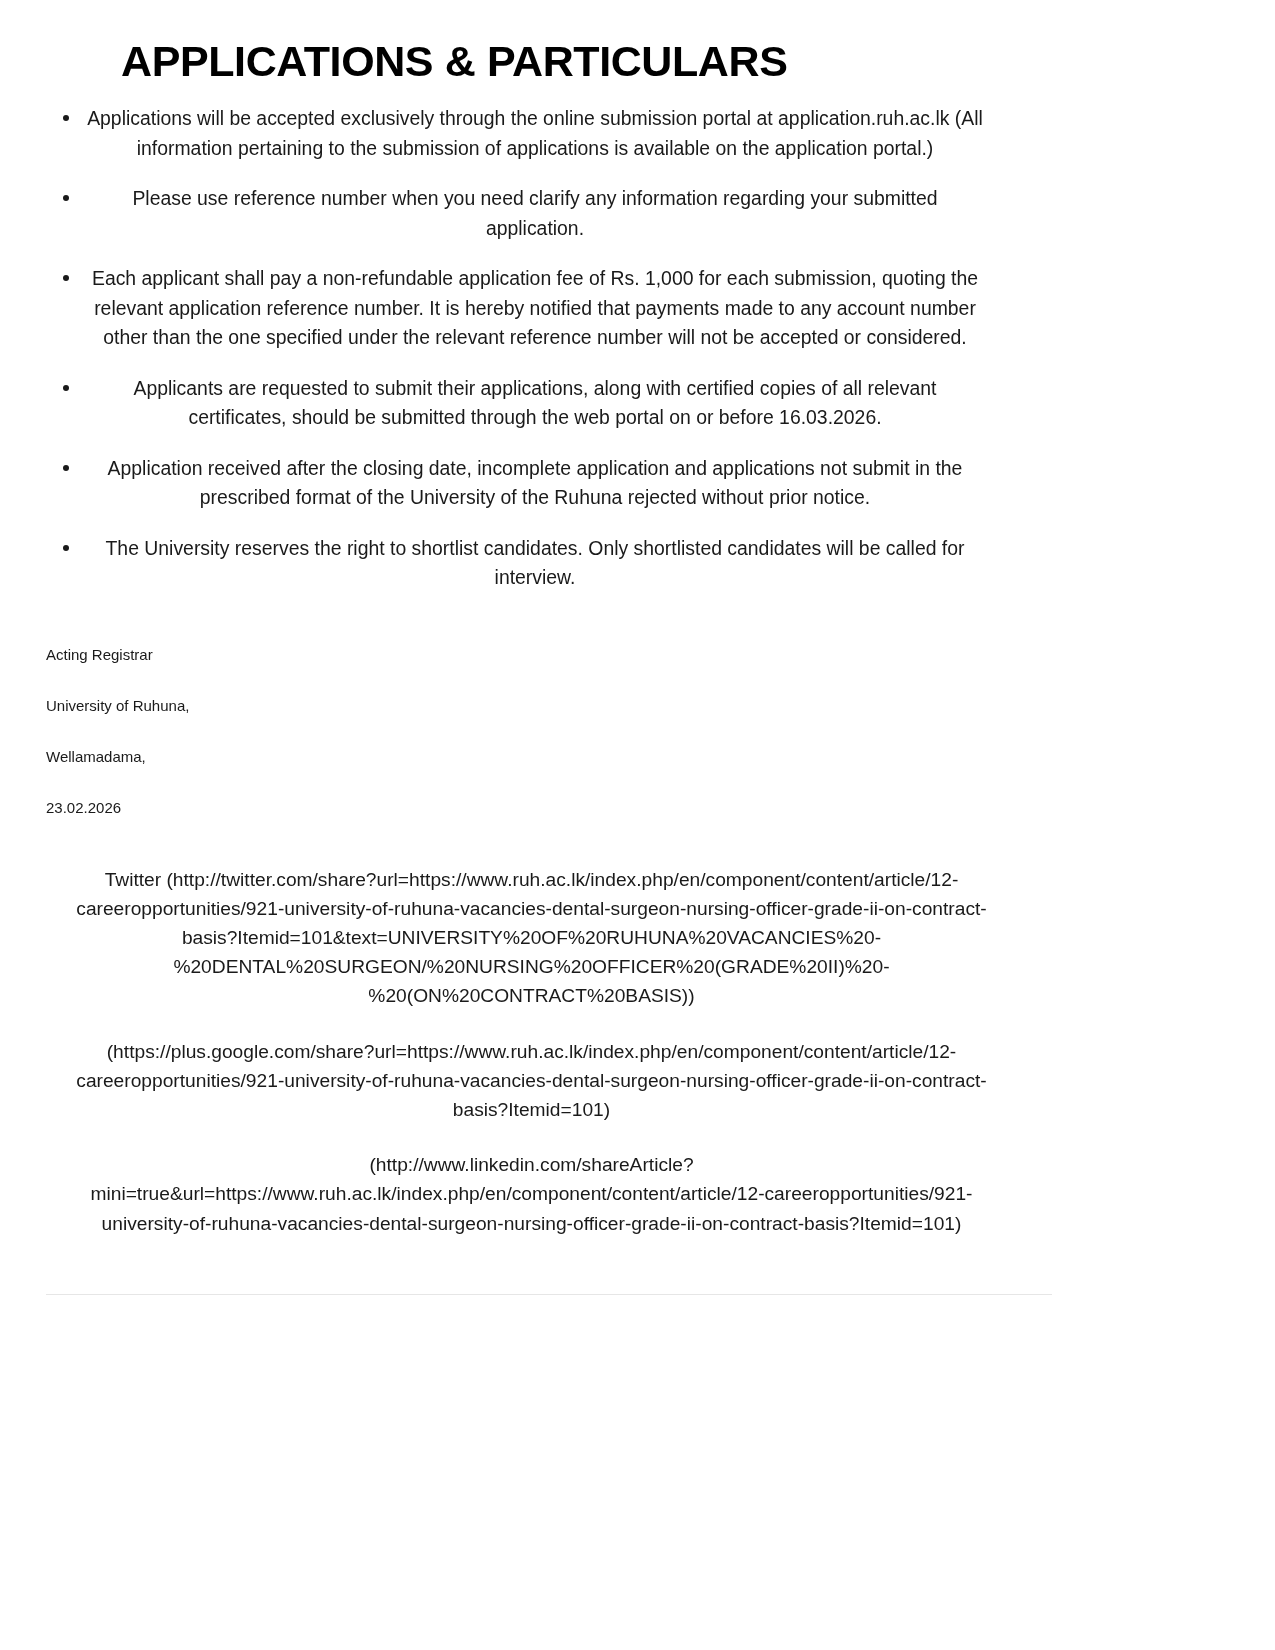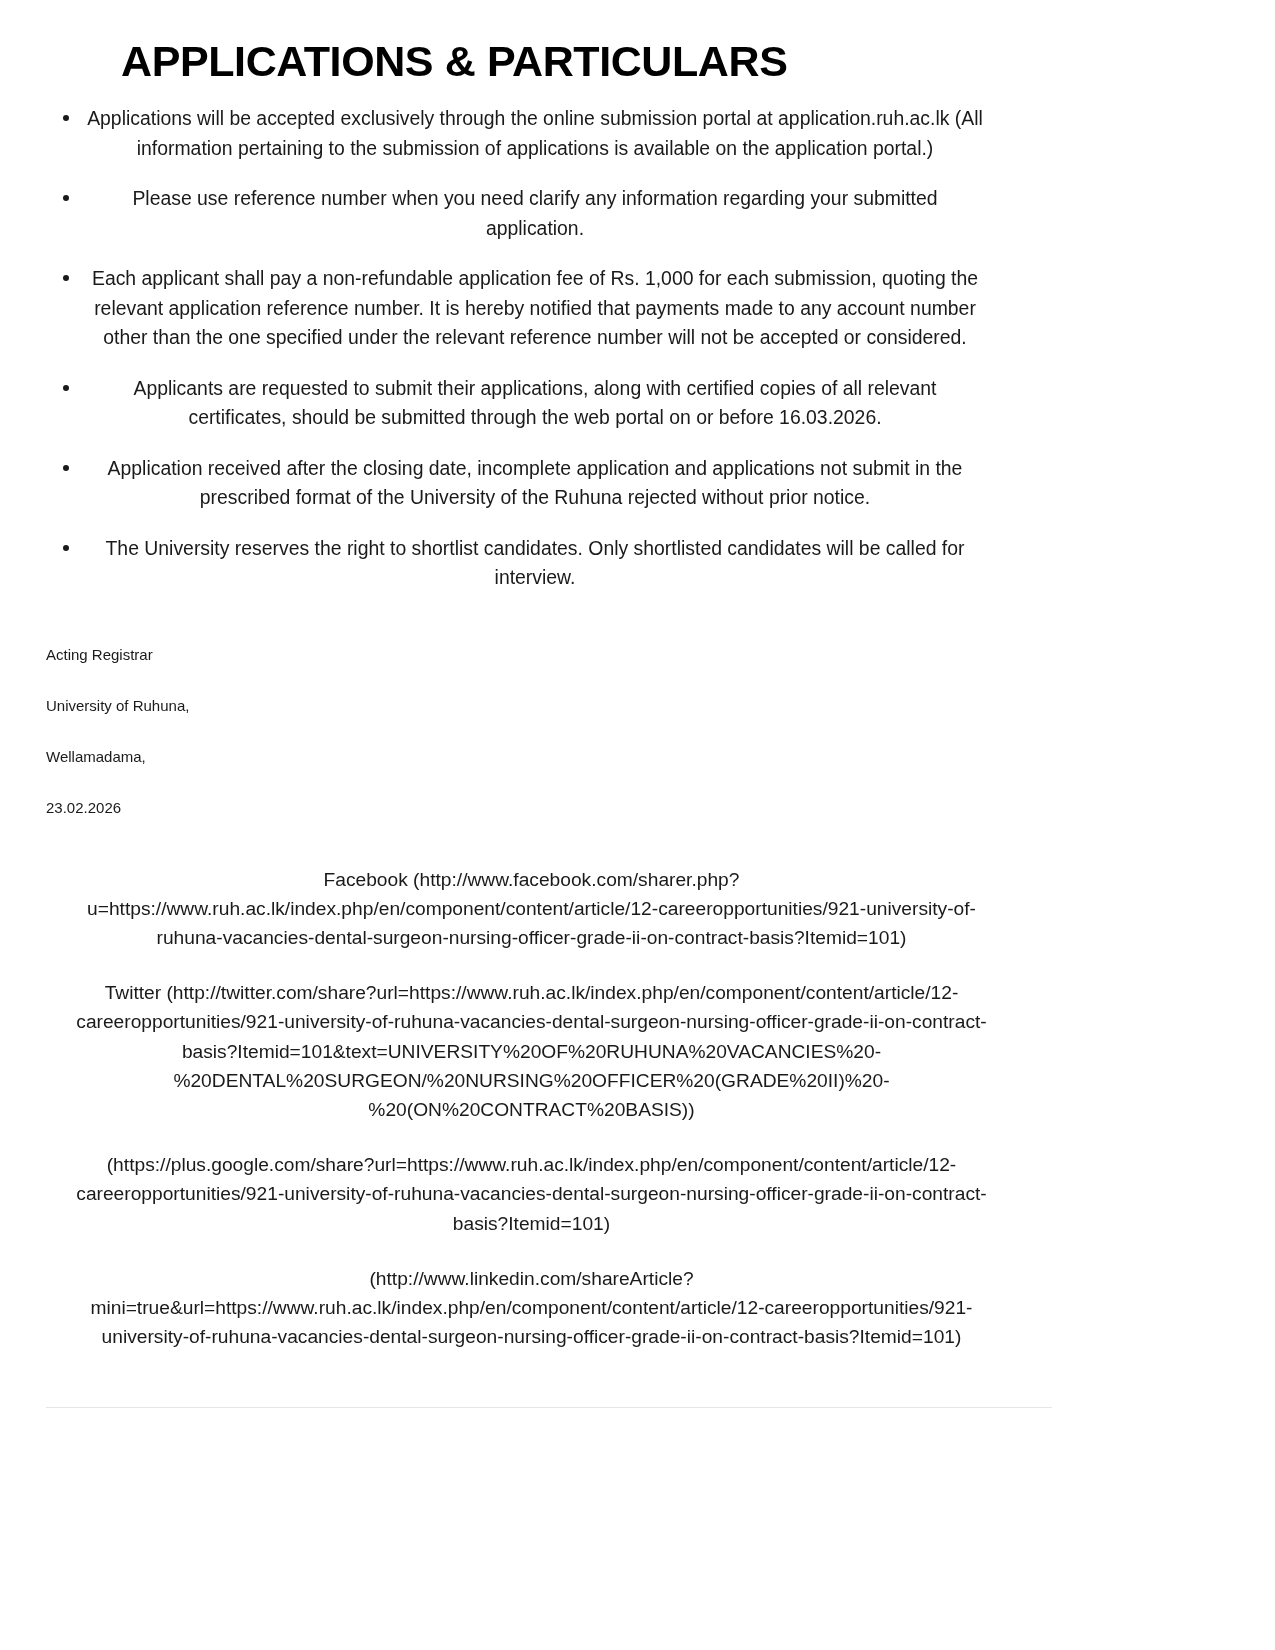--- a/index.html
+++ b/index.html
@@ -133,21 +133,20 @@
   </ul>
 
   <div class="signature">
     <p>Acting Registrar</p>
     <p>University of Ruhuna,</p>
     <p>Wellamadama,</p>
     <p class="sig-date">23.02.2026</p>
   </div>
 
   <div class="share-block">
-    <p class="share-item">Facebook (http://www.facebook.com/sharer.php?u=https://www.ruh.ac.lk/index.php/en/component/content/article/12-careeropportunities/921-university-of-ruhuna-vacancies-dental-surgeon-nursing-officer-grade-ii-on-contract-basis?Itemid=101)</p>
     <p class="share-item">Twitter (http://twitter.com/share?url=https://www.ruh.ac.lk/index.php/en/component/content/article/12-careeropportunities/921-university-of-ruhuna-vacancies-dental-surgeon-nursing-officer-grade-ii-on-contract-basis?Itemid=101&amp;text=UNIVERSITY%20OF%20RUHUNA%20VACANCIES%20-%20DENTAL%20SURGEON/%20NURSING%20OFFICER%20(GRADE%20II)%20-%20(ON%20CONTRACT%20BASIS))</p>
     <p class="share-item">(https://plus.google.com/share?url=https://www.ruh.ac.lk/index.php/en/component/content/article/12-careeropportunities/921-university-of-ruhuna-vacancies-dental-surgeon-nursing-officer-grade-ii-on-contract-basis?Itemid=101)</p>
     <p class="share-item">(http://www.linkedin.com/shareArticle?mini=true&amp;url=https://www.ruh.ac.lk/index.php/en/component/content/article/12-careeropportunities/921-university-of-ruhuna-vacancies-dental-surgeon-nursing-officer-grade-ii-on-contract-basis?Itemid=101)</p>
   </div>
 
   <hr class="footer-rule">
   <div class="footer-space"></div>
 
 </div>
 

